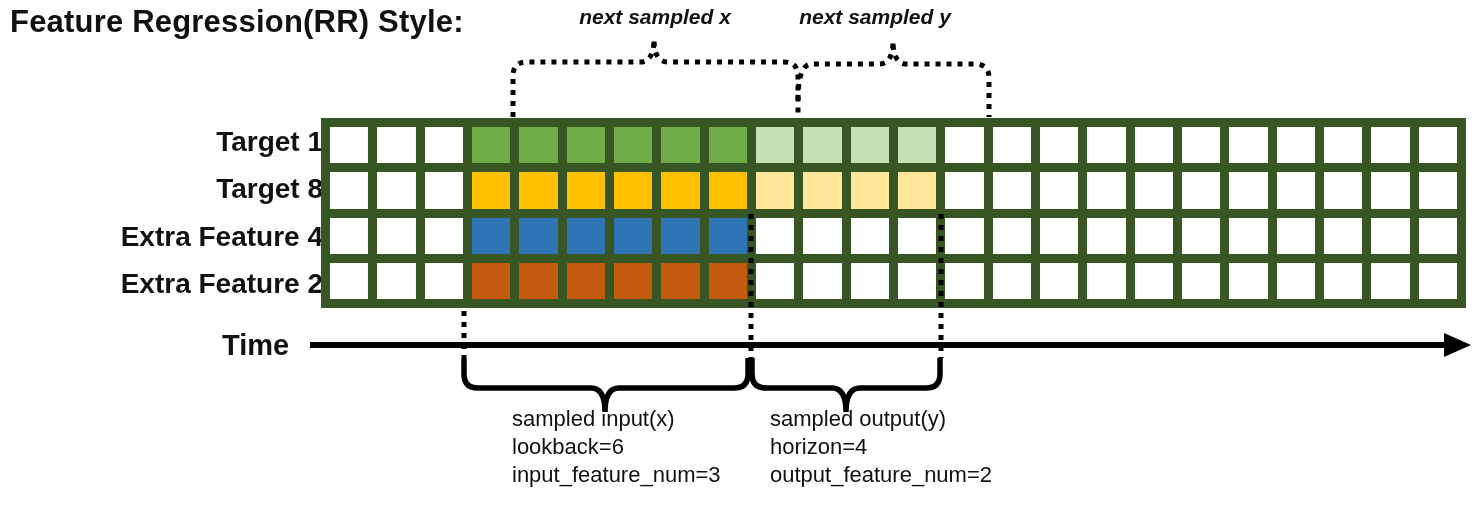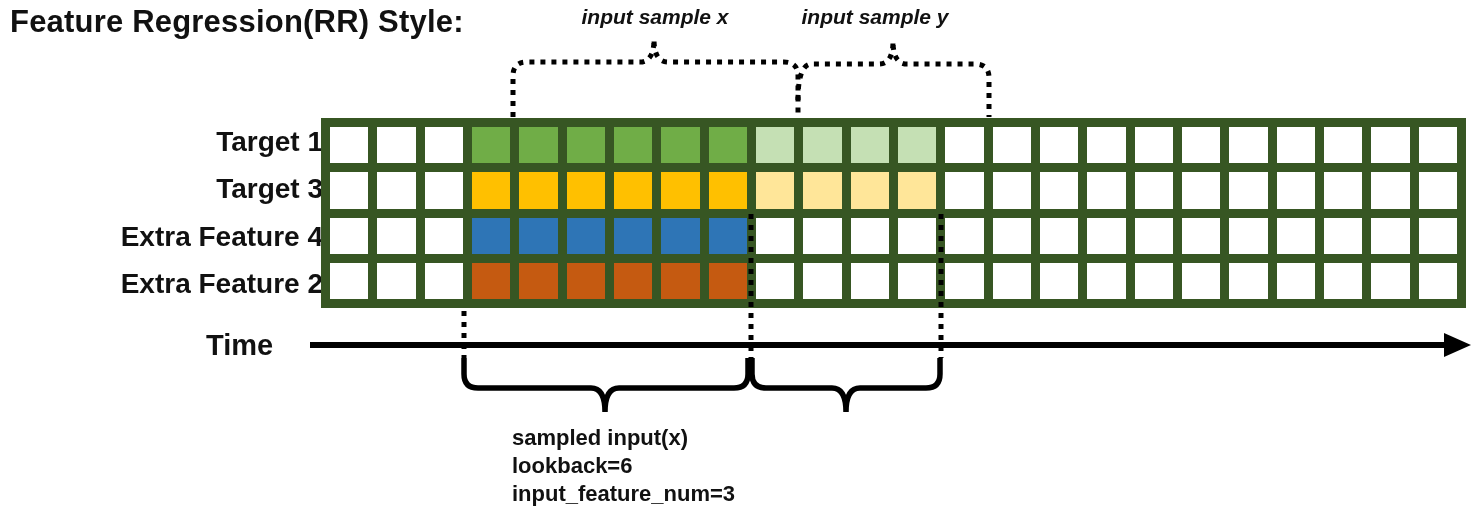--- a/index.html
+++ b/index.html
@@ -18,38 +18,38 @@
     position:absolute;left:321px;top:118px;width:1145px;height:190px;
     display:grid;grid-template-columns:repeat(24,1fr);grid-template-rows:repeat(4,1fr);
     gap:9px;padding:9px;box-sizing:border-box;background:#375623;
   }
   .grid .cell{width:100%;height:100%;}
   .overlay{position:absolute;left:0;top:0;pointer-events:none;}
   path.dotted{fill:none;stroke:var(--line,#000);stroke-width:5;stroke-dasharray:5 6;stroke-linecap:butt;}
   path.solid{fill:none;stroke:var(--line,#000);stroke-width:5.5;stroke-linecap:butt;}
   .arrow-line{stroke:var(--line,#000);stroke-width:6;}
   .arrow-head{fill:var(--line,#000);}
-  .time-label{position:absolute;left:206px;top:329px;font-size:29px;font-weight:700;}
-  .anno{position:absolute;top:424px;font-size:22px;font-weight:700;line-height:28px;white-space:nowrap;}
+  .time-label{position:absolute;left:222px;top:329px;font-size:29px;font-weight:700;}
+  .anno{position:absolute;top:405px;font-size:22px;font-weight:400;line-height:28px;white-space:nowrap;}
   .anno-input{left:512px;}
   .anno-output{left:770px;}
 </style>
 </head>
 <body>
 
 <div class="canvas">
 
   <div class="title">Feature Regression(RR) Style:</div>
 
-  <div class="next-label next-x">input sample x</div>
-  <div class="next-label next-y">input sample y</div>
+  <div class="next-label next-x">next sampled x</div>
+  <div class="next-label next-y">next sampled y</div>
 
   <div class="row-labels">
     <div class="row-label">Target 1</div>
-    <div class="row-label">Target 3</div>
+    <div class="row-label">Target 8</div>
     <div class="row-label">Extra Feature 4</div>
     <div class="row-label">Extra Feature 2</div>
   </div>
 
   <div id="sample-grid" class="grid" style="background: rgb(55, 86, 35);">
       <div class="cell" style="background: rgb(255, 255, 255);"></div>
       <div class="cell" style="background: rgb(255, 255, 255);"></div>
       <div class="cell" style="background: rgb(255, 255, 255);"></div>
       <div class="cell" style="background: rgb(112, 173, 71);"></div>
       <div class="cell" style="background: rgb(112, 173, 71);"></div>
@@ -165,14 +165,19 @@
   </svg>
 
   <div class="time-label">Time</div>
 
   <div class="anno anno-input">
     <div>sampled input(x)</div>
     <div>lookback=6</div>
     <div>input_feature_num=3</div>
   </div>
 
+  <div class="anno anno-output">
+    <div>sampled output(y)</div>
+    <div>horizon=4</div>
+    <div>output_feature_num=2</div>
+  </div>
 
 </div>
 
 </body></html>

